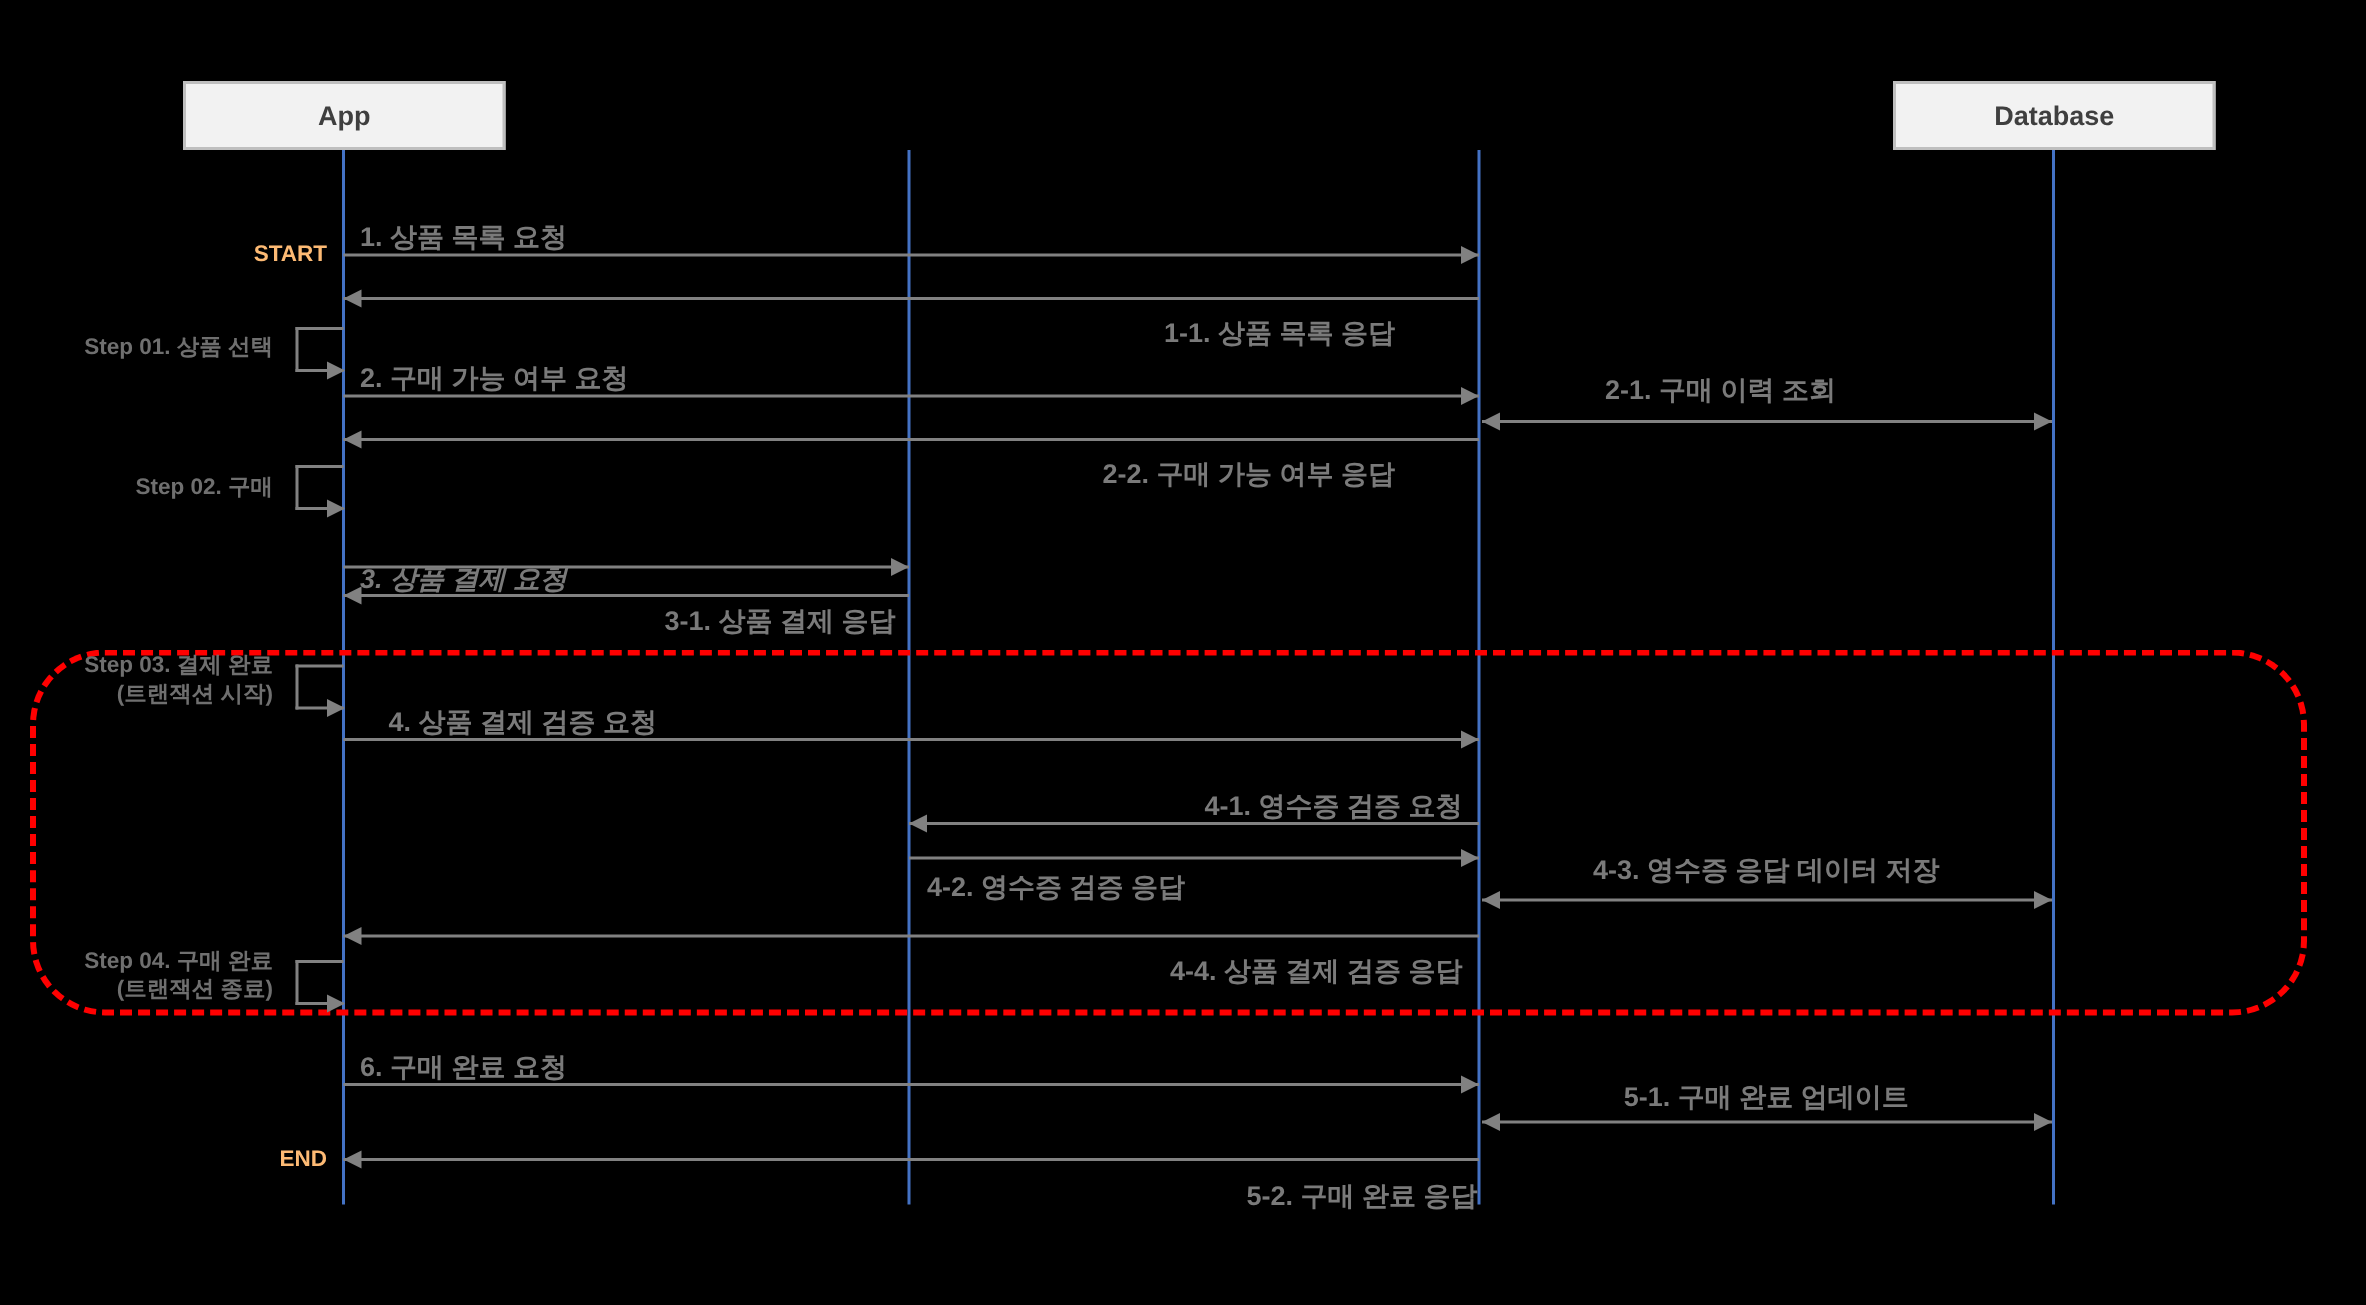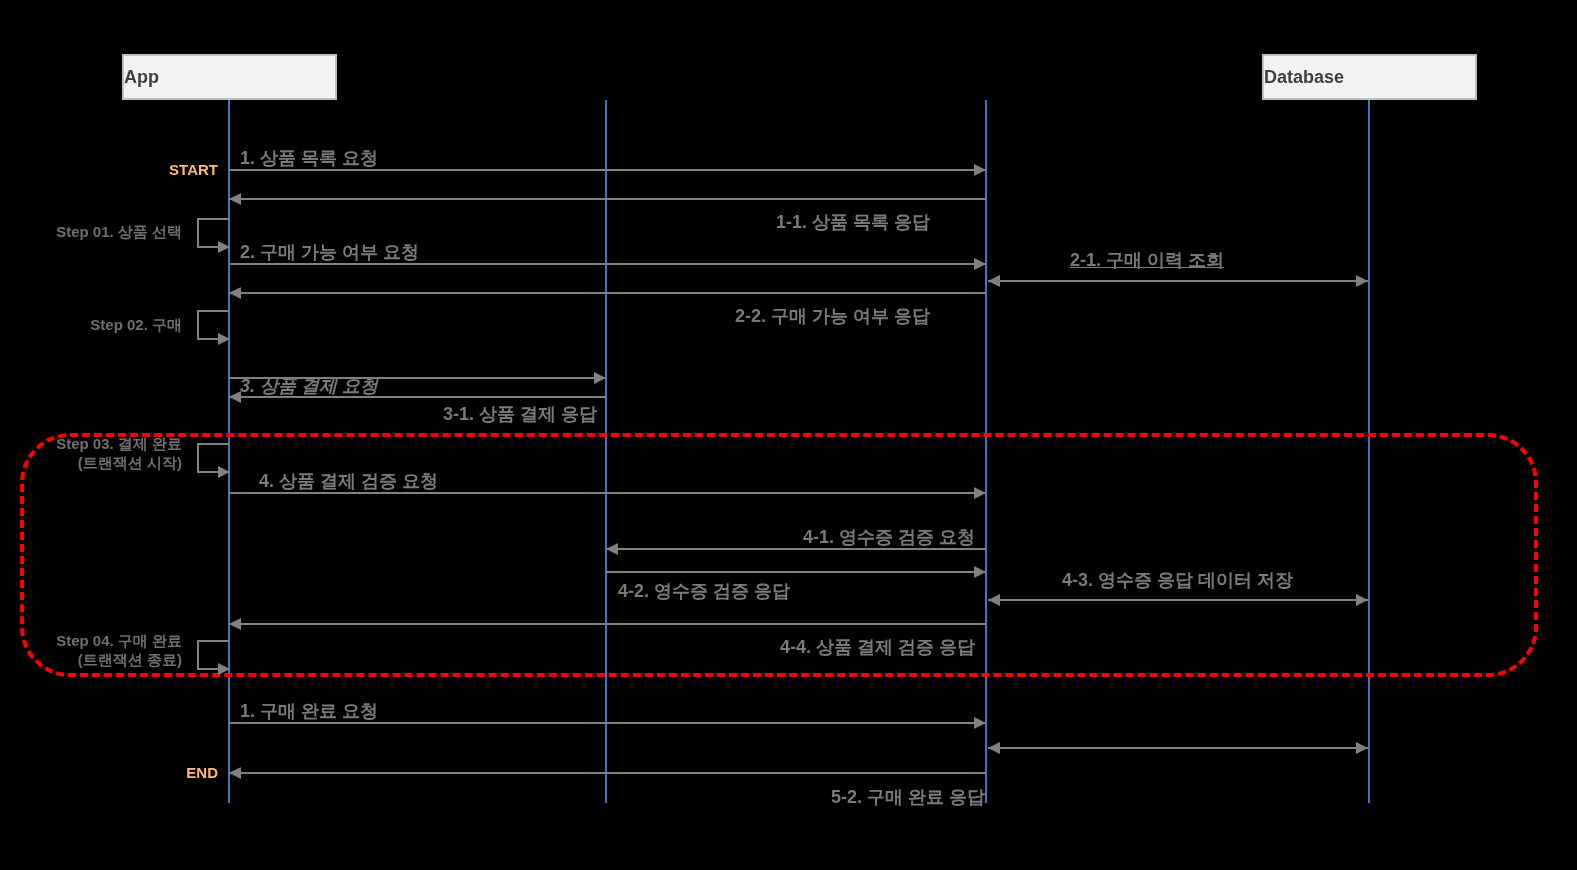--- a/index.html
+++ b/index.html
@@ -3,21 +3,21 @@
 <meta charset="utf-8">
 <style>
   html,body{margin:0;padding:0;background:#000;}
   .canvas{
     position:relative;width:1577px;height:870px;background:#000;overflow:hidden;
     font-family:"Liberation Sans","DejaVu Sans",sans-serif;
   }
   .actor-box{
     position:absolute;top:54px;width:215px;height:46px;
     background:#F2F2F2;border:2px solid #BFBFBF;box-sizing:border-box;
-    display:flex;align-items:center;
+    display:flex;align-items:center;justify-content:center;
     color:#3F3F3F;font-size:18px;font-weight:bold;
   }
   .lifeline{
     position:absolute;top:100px;height:703px;width:2px;background:#4472C4;
   }
   .arrow{
     position:absolute;height:2px;background:#818181;
   }
   .arrow .hl,.arrow .hr{
     position:absolute;width:0;height:0;top:-5px;
@@ -89,21 +89,21 @@
 
   <div class="arrow" style="left:229px;top:263px;width:757px;">
       <span class="hr"></span>
     </div>
   <div class="msg-label" style="left:240px;top:240px;">2. 구매 가능 여부 요청</div>
 
   <div class="arrow" style="left:988px;top:280px;width:380px;">
       <span class="hl"></span>
       <span class="hr"></span>
     </div>
-  <div class="msg-label center-label" style="left:986px;top:248px;width:322px;text-decoration:underline;">2-1. 구매 이력 조회</div>
+  <div class="msg-label center-label" style="left:986px;top:248px;width:322px;">2-1. 구매 이력 조회</div>
 
   <div class="arrow" style="left:229px;top:292px;width:757px;">
       <span class="hl"></span>
     </div>
   <div class="msg-label" style="right:647px;top:304px;">2-2. 구매 가능 여부 응답</div>
 
   <div class="loop" style="left:197px;top:310px;">
       <span class="hr"></span>
     </div>
   <div class="step-label" style="right:1395px;top:315px;">Step 02. 구매</div>
@@ -156,25 +156,26 @@
       <span class="hr"></span>
     </div>
   <div class="step-label" style="right:1395px;top:631px;">
     <span>Step 04. 구매 완료</span><br>
     <span>(트랜잭션 종료)</span>
   </div>
 
   <div class="arrow" style="left:229px;top:722px;width:757px;">
       <span class="hr"></span>
     </div>
-  <div class="msg-label" style="left:240px;top:699px;">1. 구매 완료 요청</div>
+  <div class="msg-label" style="left:240px;top:699px;">6. 구매 완료 요청</div>
 
   <div class="arrow" style="left:988px;top:747px;width:380px;">
       <span class="hl"></span>
       <span class="hr"></span>
     </div>
+  <div class="msg-label center-label" style="left:986px;top:719px;width:383px;">5-1. 구매 완료 업데이트</div>
 
   <div class="arrow" style="left:229px;top:772px;width:757px;">
       <span class="hl"></span>
     </div>
   <div class="msg-label" style="right:592px;top:785px;">5-2. 구매 완료 응답</div>
 
 </div>
 
 </body></html>

